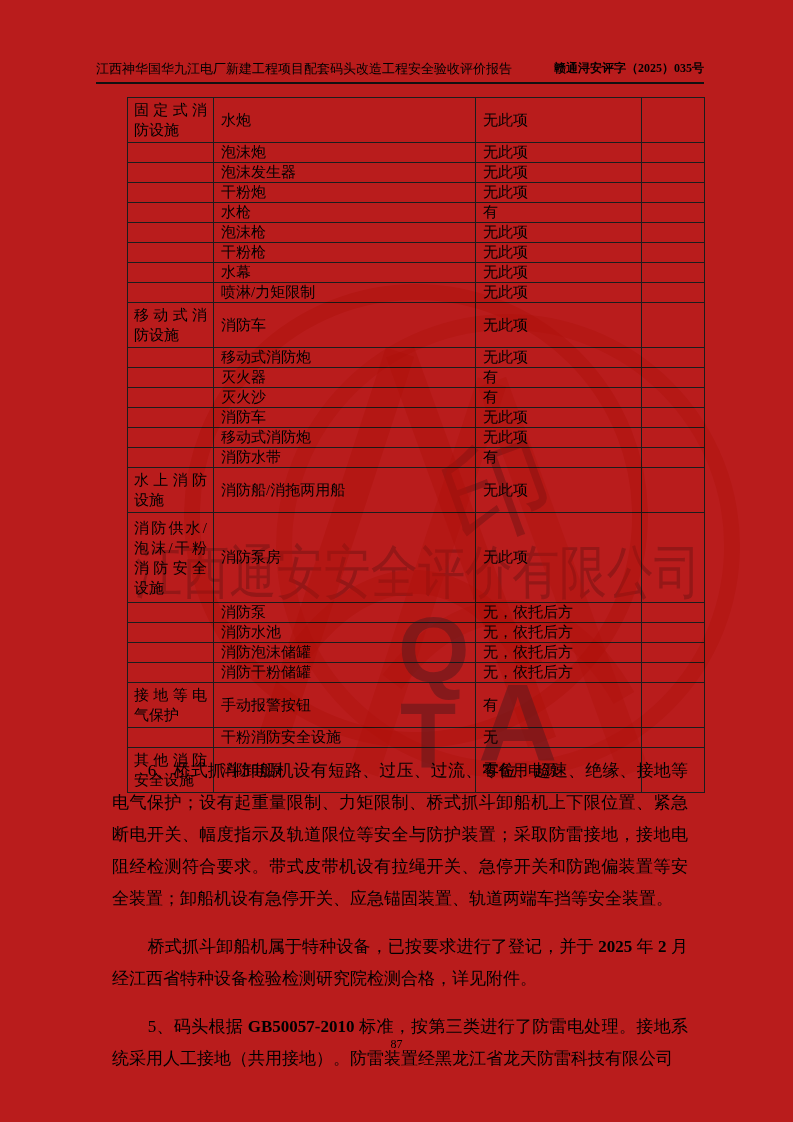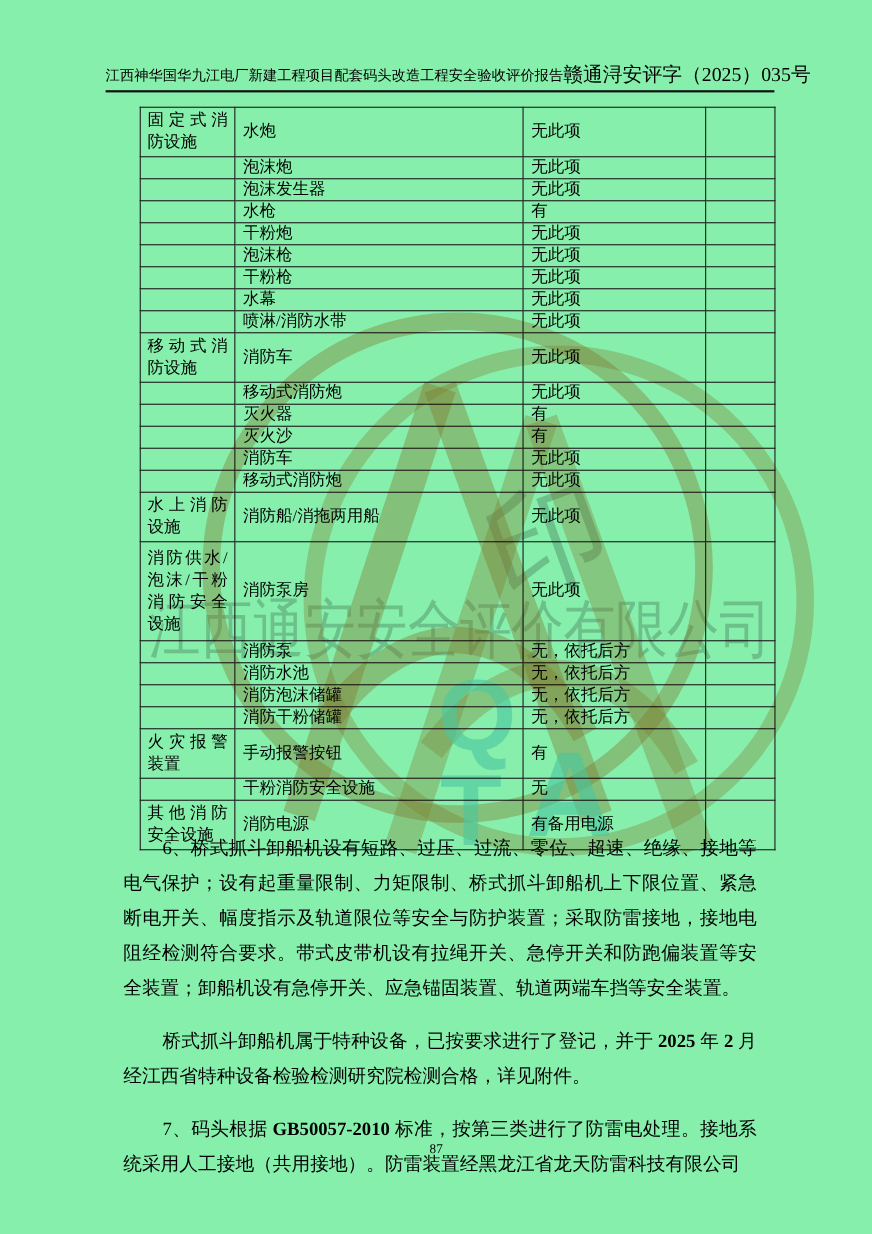--- a/index.html
+++ b/index.html
@@ -1,28 +1,28 @@
 <!DOCTYPE html>
 <html><head>
 <meta charset="utf-8">
 <style>
   html,body{margin:0;padding:0;background:#9a9a9a;}
   .page{
     position:relative;width:793px;height:1122px;margin:0 auto;
-    background:#86efac;color:#000;overflow:hidden;
+    background:#b91c1c;color:#000;overflow:hidden;
     font-family:"Liberation Serif","DejaVu Serif",serif;
   }
   
   .header{
     position:absolute;left:96px;top:60px;width:608px;
     display:flex;justify-content:space-between;align-items:flex-end;
     border-bottom:2px solid #111;padding-bottom:5px;
     font-size:13px;line-height:17px;white-space:nowrap;
   }
-  .header .doc-no{font-weight:normal;font-size:18px;}
+  .header .doc-no{font-weight:bold;font-size:12px;}
   
   table.facility{
     position:absolute;left:127px;top:97px;width:577px;
     border-collapse:collapse;table-layout:fixed;
     font-size:15px;line-height:17px;
   }
   table.facility td{
     border:1px solid #1c1c1c;padding:1px 3px 1px 7px;
     vertical-align:middle;overflow:hidden;
   }
@@ -85,51 +85,51 @@
           <td class="note"></td>
         </tr>
         <tr class="row">
           <td class="cat"></td>
           <td class="item">泡沫发生器</td>
           <td class="status">无此项</td>
           <td class="note"></td>
         </tr>
         <tr class="row">
           <td class="cat"></td>
+          <td class="item">干粉炮</td>
+          <td class="status">无此项</td>
+          <td class="note"></td>
+        </tr>
+        <tr class="row">
+          <td class="cat"></td>
           <td class="item">水枪</td>
           <td class="status">有</td>
           <td class="note"></td>
         </tr>
         <tr class="row">
           <td class="cat"></td>
-          <td class="item">干粉炮</td>
-          <td class="status">无此项</td>
-          <td class="note"></td>
-        </tr>
-        <tr class="row">
-          <td class="cat"></td>
           <td class="item">泡沫枪</td>
           <td class="status">无此项</td>
           <td class="note"></td>
         </tr>
         <tr class="row">
           <td class="cat"></td>
           <td class="item">干粉枪</td>
           <td class="status">无此项</td>
           <td class="note"></td>
         </tr>
         <tr class="row">
           <td class="cat"></td>
           <td class="item">水幕</td>
           <td class="status">无此项</td>
           <td class="note"></td>
         </tr>
         <tr class="row">
           <td class="cat"></td>
-          <td class="item">喷淋/消防水带</td>
+          <td class="item">喷淋/力矩限制</td>
           <td class="status">无此项</td>
           <td class="note"></td>
         </tr>
         <tr class="row tall">
           <td class="cat">移动式消防设施</td>
           <td class="item">消防车</td>
           <td class="status">无此项</td>
           <td class="note"></td>
         </tr>
         <tr class="row">
@@ -153,20 +153,26 @@
         <tr class="row">
           <td class="cat"></td>
           <td class="item">消防车</td>
           <td class="status">无此项</td>
           <td class="note"></td>
         </tr>
         <tr class="row">
           <td class="cat"></td>
           <td class="item">移动式消防炮</td>
           <td class="status">无此项</td>
+          <td class="note"></td>
+        </tr>
+        <tr class="row">
+          <td class="cat"></td>
+          <td class="item">消防水带</td>
+          <td class="status">有</td>
           <td class="note"></td>
         </tr>
         <tr class="row tall">
           <td class="cat">水上消防设施</td>
           <td class="item">消防船/消拖两用船</td>
           <td class="status">无此项</td>
           <td class="note"></td>
         </tr>
         <tr class="row xtall">
           <td class="cat">消防供水/泡沫/干粉消防安全设施</td>
@@ -192,21 +198,21 @@
           <td class="status">无，依托后方</td>
           <td class="note"></td>
         </tr>
         <tr class="row">
           <td class="cat"></td>
           <td class="item">消防干粉储罐</td>
           <td class="status">无，依托后方</td>
           <td class="note"></td>
         </tr>
         <tr class="row tall">
-          <td class="cat">火灾报警装置</td>
+          <td class="cat">接地等电气保护</td>
           <td class="item">手动报警按钮</td>
           <td class="status">有</td>
           <td class="note"></td>
         </tr>
         <tr class="row">
           <td class="cat"></td>
           <td class="item">干粉消防安全设施</td>
           <td class="status">无</td>
           <td class="note"></td>
         </tr>
@@ -215,21 +221,21 @@
           <td class="item">消防电源</td>
           <td class="status">有备用电源</td>
           <td class="note"></td>
         </tr>
       </tbody>
   </table>
 
   <div class="body-text">
       <p><span>6、桥式抓斗卸船机设有短路、过压、过流、零位、超速、绝缘、接地等电气保护；设有起重量限制、力矩限制、桥式抓斗卸船机上下限位置、紧急断电开关、幅度指示及轨道限位等安全与防护装置；采取防雷接地，接地电阻经检测符合要求。带式皮带机设有拉绳开关、急停开关和防跑偏装置等安全装置；卸船机设有急停开关、应急锚固装置、轨道两端车挡等安全装置。</span></p>
       <p><span>桥式抓斗卸船机属于特种设备，已按要求进行了登记，并于 </span><span class="bold">2025</span><span> 年 </span><span class="bold">2</span><span> 月经江西省特种设备检验检测研究院检测合格，详见附件。</span></p>
-      <p><span>7、码头根据 </span><span class="bold">GB50057-2010</span><span> 标准，按第三类进行了防雷电处理。接地系统采用人工接地（共用接地）。防雷装置经黑龙江省龙天防雷科技有限公司</span></p>
+      <p><span>5、码头根据 </span><span class="bold">GB50057-2010</span><span> 标准，按第三类进行了防雷电处理。接地系统采用人工接地（共用接地）。防雷装置经黑龙江省龙天防雷科技有限公司</span></p>
     </div>
 
   <div class="page-number">87</div>
 
   <svg class="stamp" width="793" height="1122" viewBox="0 0 793 1122">
 
     <text class="wm-gray" x="135" y="592" font-size="58" textLength="566" lengthAdjust="spacingAndGlyphs">江西通安安全评价有限公司</text>
 
     <text class="wm-gray" x="440" y="530" font-size="108" transform="rotate(-20 490 480)">印</text>
 

